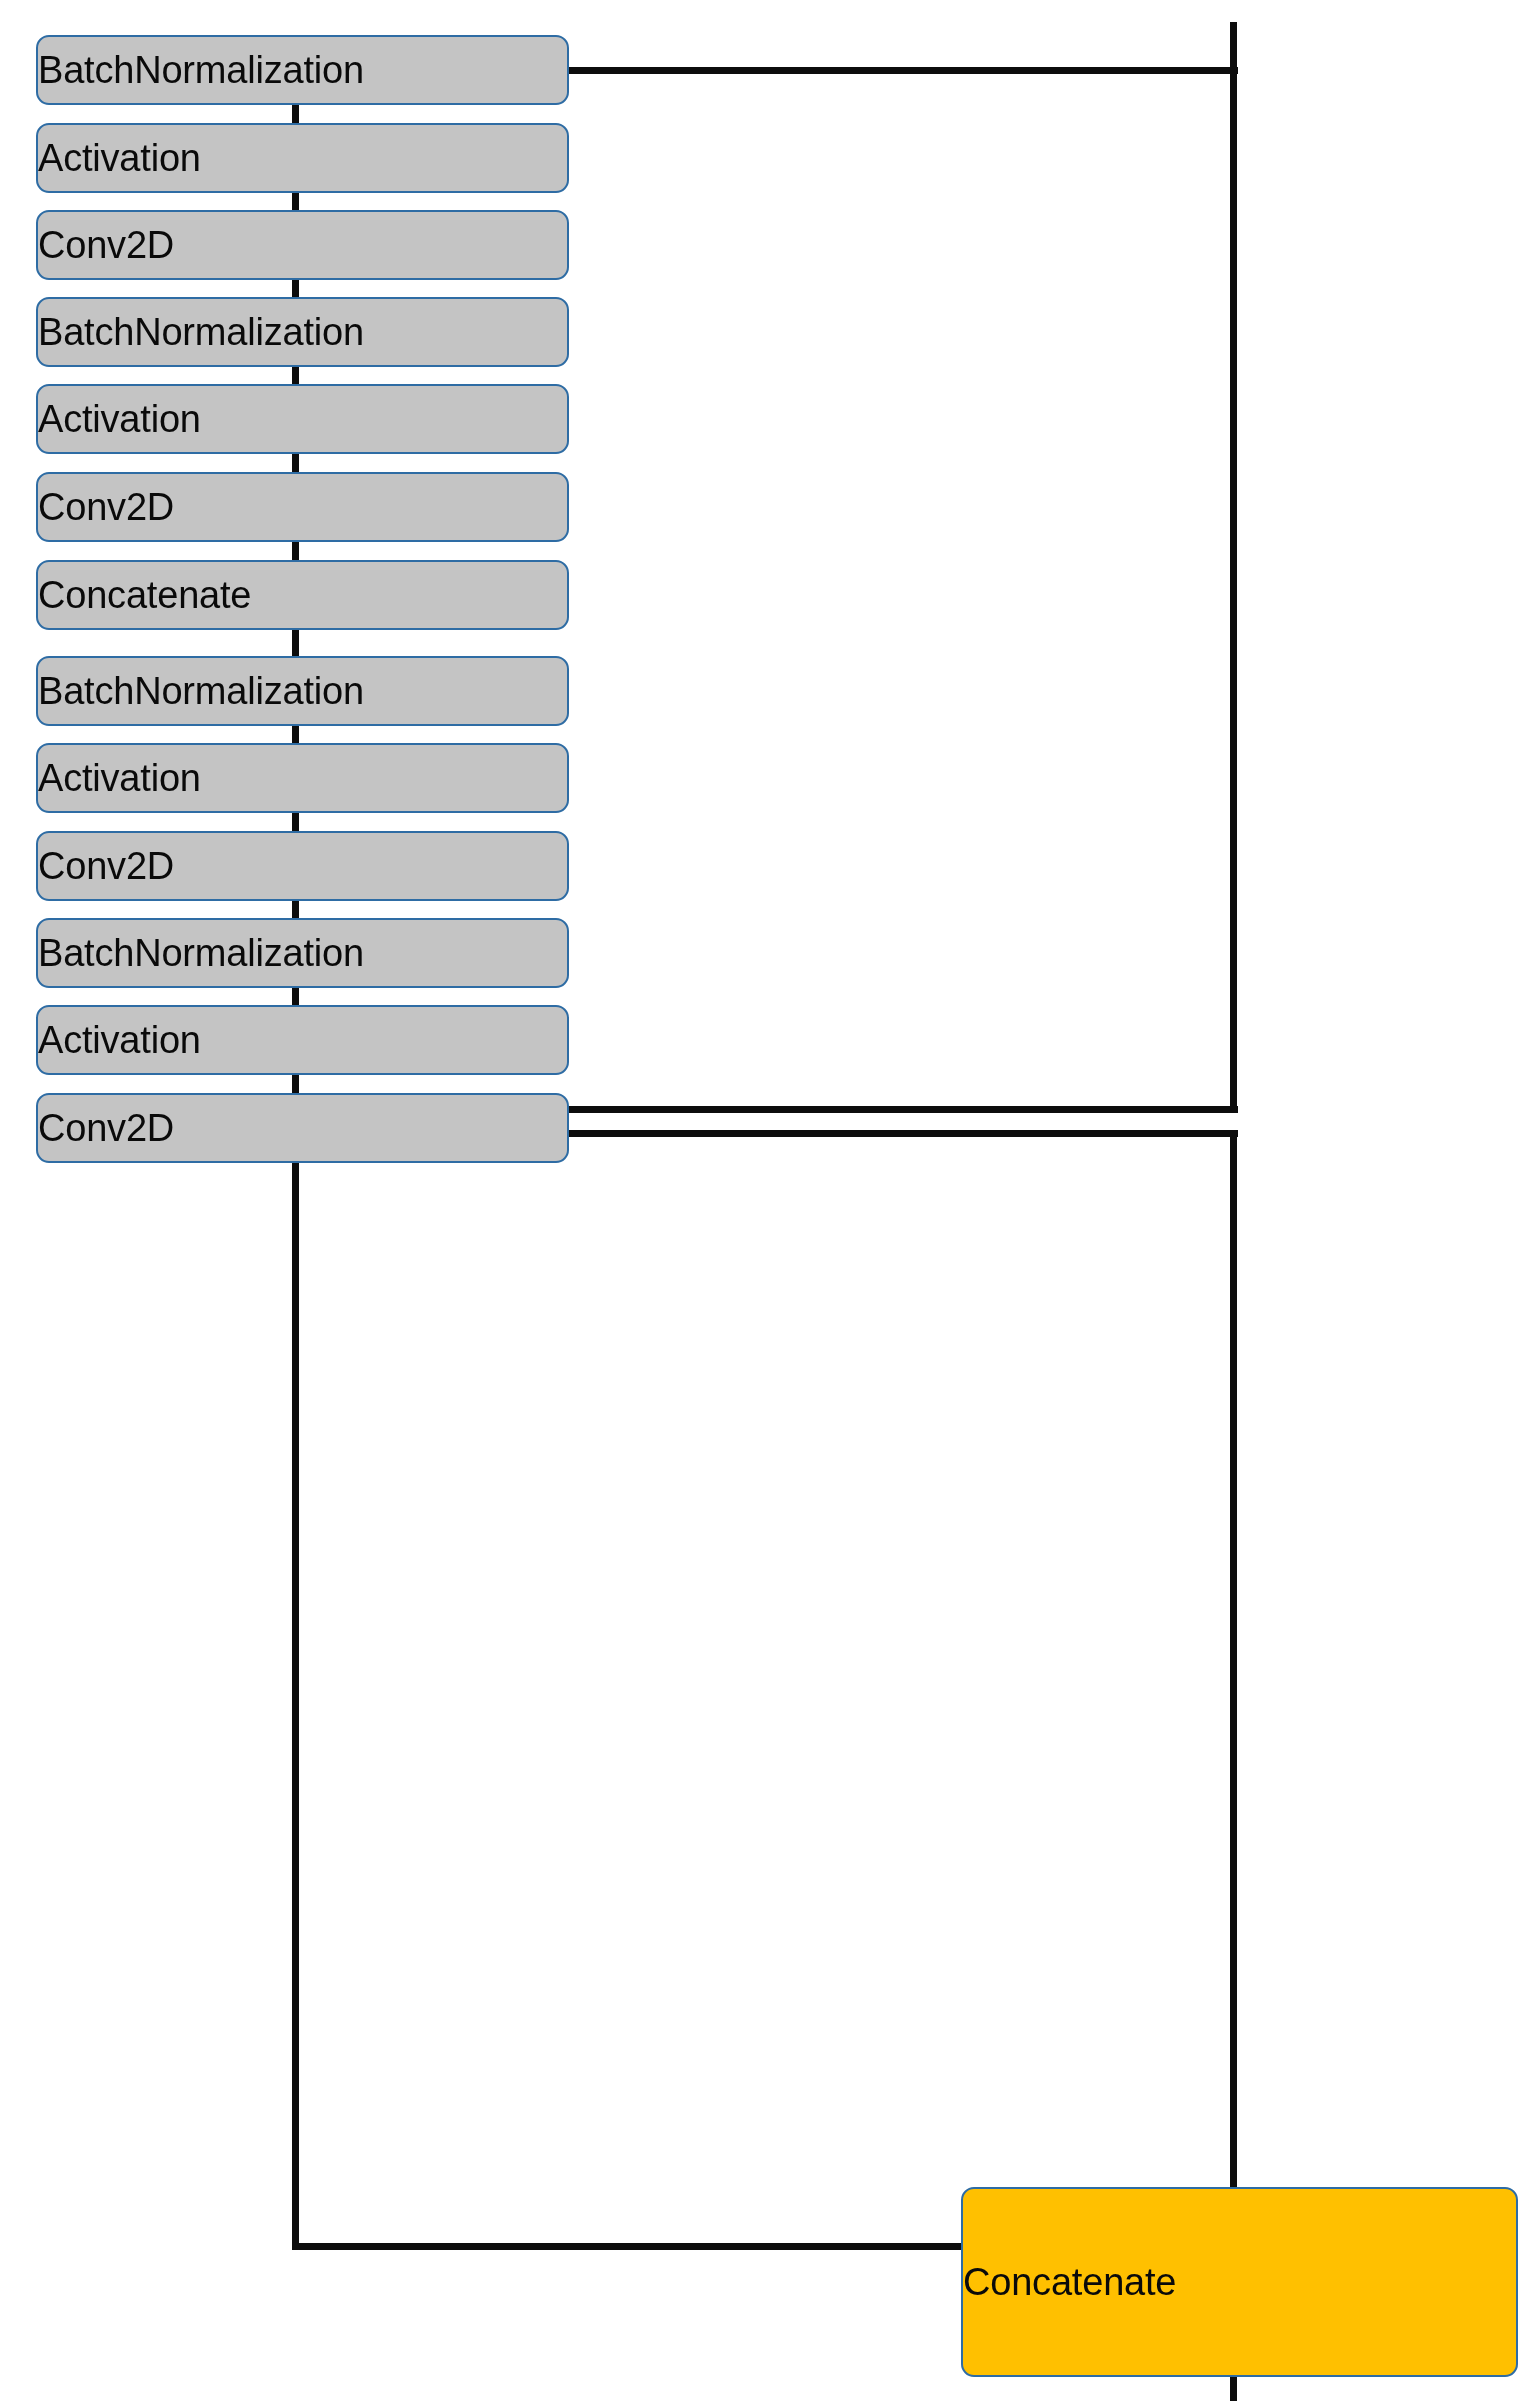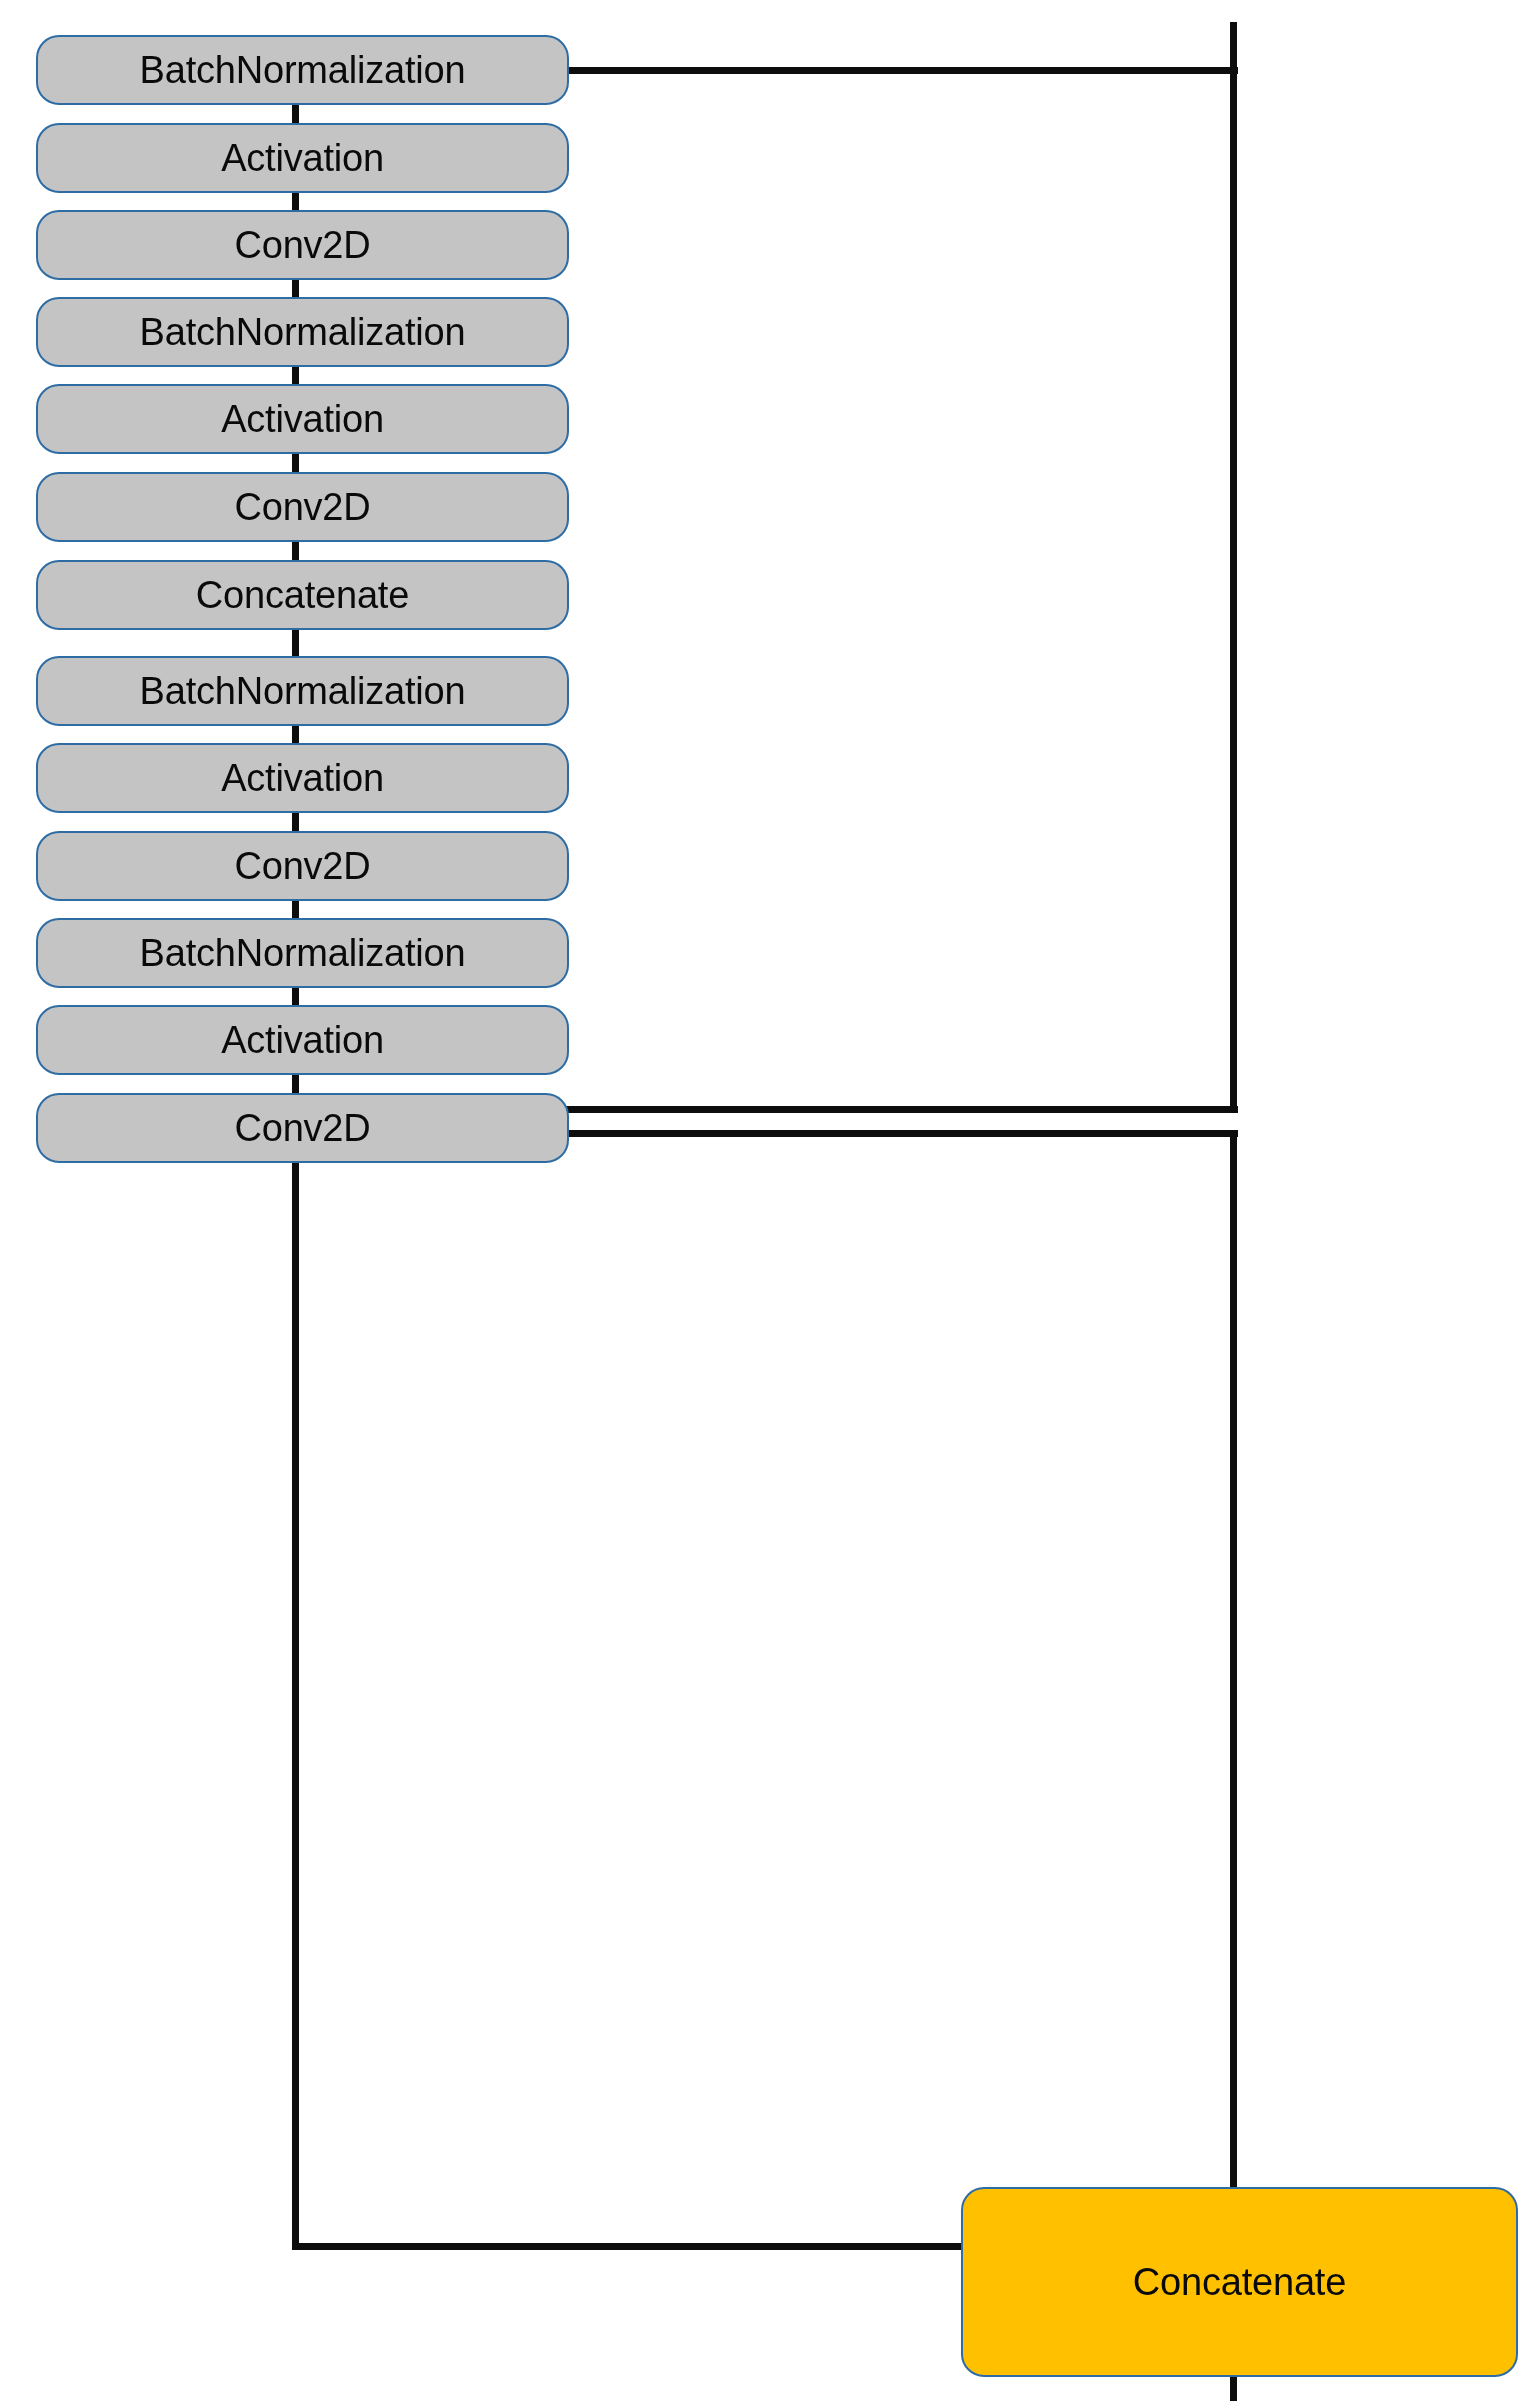--- a/index.html
+++ b/index.html
@@ -15,25 +15,24 @@
     position: relative;
     width: 1528px;
     height: 2401px;
     background: #ffffff;
     overflow: hidden;
   }
   .layer-box {
     position: absolute;
     box-sizing: border-box;
     border: 2.4px solid #2E6CA4;
-    border-radius: 23px;
+    border-radius: 13px;
     background: #C4C4C4;
     display: flex;
     align-items: center;
-    justify-content: center;
     z-index: 5;
   }
   .layer-box.accent {
     background: #FFC000;
   }
   .layer-label {
     font-size: 38px;
     line-height: 1;
     color: #0a0a0a;
     letter-spacing: -0.2px;

